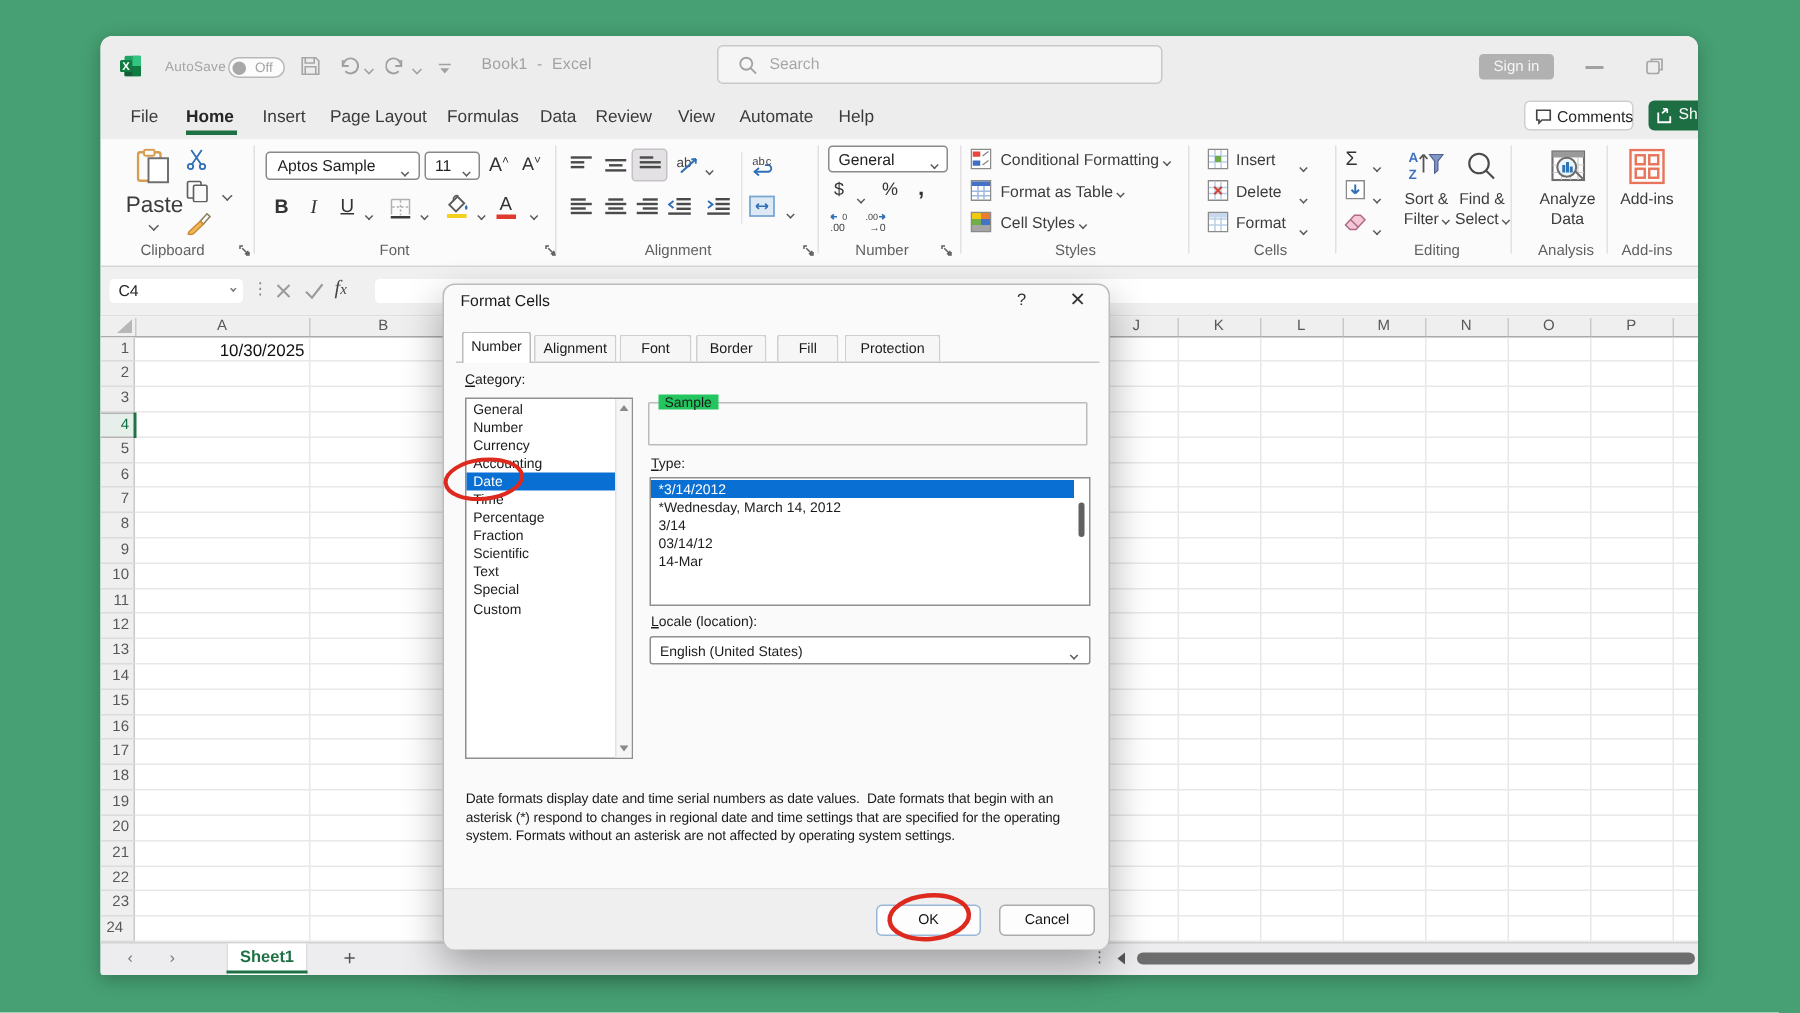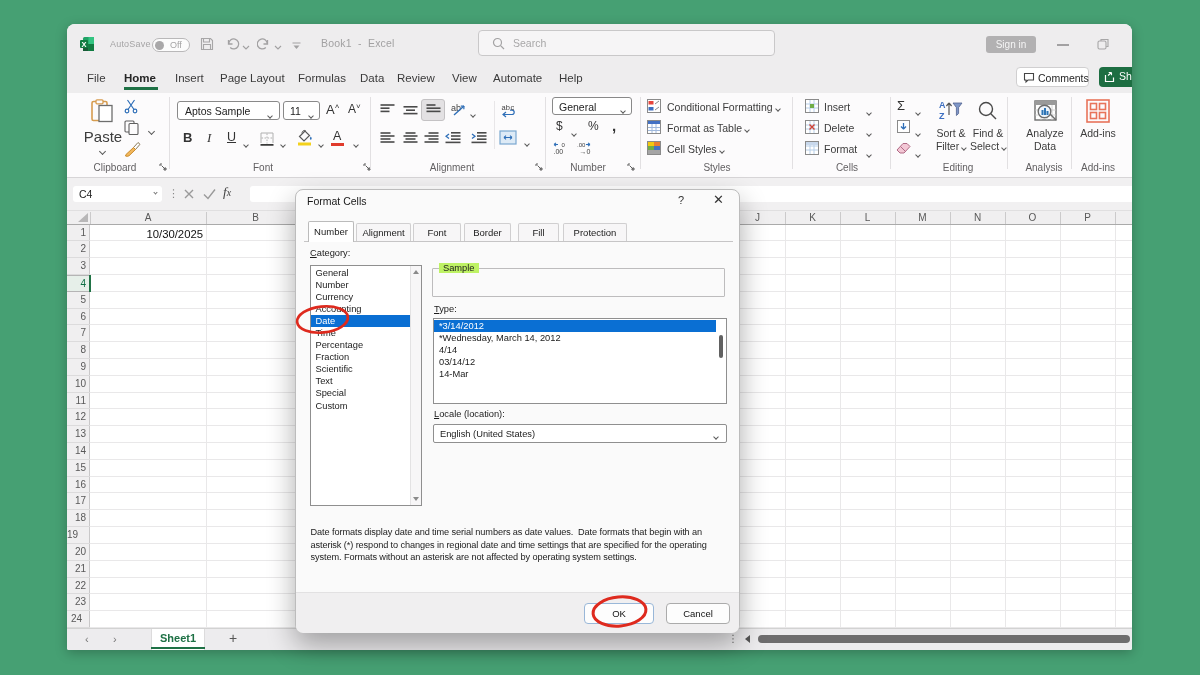--- a/index.html
+++ b/index.html
@@ -465,21 +465,21 @@
 <div class="ab" style="left:23px;top:298.2px;right:0;height:1px;background:#e9e8e9"></div>
 <div class="ab" style="left:23px;top:298.2px;width:0;height:0"></div>
 <div class="hdr" style="left:0;top:284.4px;width:19px;text-align:right">17</div>
 <div class="ab" style="left:0;top:298.2px;width:23px;height:1px;background:#dcdbdc"></div>
 <div class="ab" style="left:23px;top:315.0px;right:0;height:1px;background:#e9e8e9"></div>
 <div class="ab" style="left:23px;top:315.0px;width:0;height:0"></div>
 <div class="hdr" style="left:0;top:301.2px;width:19px;text-align:right">18</div>
 <div class="ab" style="left:0;top:315.0px;width:23px;height:1px;background:#dcdbdc"></div>
 <div class="ab" style="left:23px;top:331.9px;right:0;height:1px;background:#e9e8e9"></div>
 <div class="ab" style="left:23px;top:331.9px;width:0;height:0"></div>
-<div class="hdr" style="left:0;top:318.0px;width:19px;text-align:left">19</div>
+<div class="hdr" style="left:0;top:318.0px;width:19px;text-align:right">19</div>
 <div class="ab" style="left:0;top:331.9px;width:23px;height:1px;background:#dcdbdc"></div>
 <div class="ab" style="left:23px;top:348.7px;right:0;height:1px;background:#e9e8e9"></div>
 <div class="ab" style="left:23px;top:348.7px;width:0;height:0"></div>
 <div class="hdr" style="left:0;top:334.9px;width:19px;text-align:right">20</div>
 <div class="ab" style="left:0;top:348.7px;width:23px;height:1px;background:#dcdbdc"></div>
 <div class="ab" style="left:23px;top:365.5px;right:0;height:1px;background:#e9e8e9"></div>
 <div class="ab" style="left:23px;top:365.5px;width:0;height:0"></div>
 <div class="hdr" style="left:0;top:351.7px;width:19px;text-align:right">21</div>
 <div class="ab" style="left:0;top:365.5px;width:23px;height:1px;background:#dcdbdc"></div>
 <div class="ab" style="left:23px;top:382.3px;right:0;height:1px;background:#e9e8e9"></div>
@@ -548,27 +548,27 @@
 <div class="it">Text</div>
 <div class="it">Special</div>
 <div class="it">Custom</div>
 </div>
 <div class="ab" style="right:0;top:0;width:11px;height:100%;background:#f7f6f7;border-left:1px solid #e3e2e3">
         <div class="ab" style="left:2.5px;top:4px;width:0;height:0;border-left:3px solid transparent;border-right:3px solid transparent;border-bottom:4px solid #8a8a8a"></div>
         <div class="ab" style="left:2.5px;bottom:4px;width:0;height:0;border-left:3px solid transparent;border-right:3px solid transparent;border-top:4px solid #8a8a8a"></div>
       </div>
 </div>
 <div class="ab" style="left:136px;top:78px;width:293px;height:29px;border:1px solid #bdbcbd;border-radius:1px"></div>
-<div class="ab" style="left:143px;top:73px;background:#bef264;padding:0 4px">Sample</div>
+<div class="ab" style="left:143px;top:73px;background:#22c55e;padding:0 4px">Sample</div>
 <div class="ab" style="left:138px;top:114px"><u>T</u>ype:</div>
 <div class="lb" style="left:137px;top:128px;width:293.5px;height:85.5px">
 <div class="ab" style="left:0;top:0.5px;width:282px">
 <div class="it" style="background:#0a6fd3;color:#fff">*3/14/2012</div>
 <div class="it">*Wednesday, March 14, 2012</div>
-<div class="it">4/14</div>
+<div class="it">3/14</div>
 <div class="it">03/14/12</div>
 <div class="it">14-Mar</div>
 </div>
 <div class="ab" style="right:3px;top:16px;width:4px;height:23px;background:#616161;border-radius:2px"></div>
 </div>
 <div class="ab" style="left:138px;top:219px"><u>L</u>ocale (location):</div>
 <div class="ab" style="left:137px;top:234px;width:293.5px;height:19px;background:#fff;border:1px solid #8f8f8f;border-radius:2px">
       <div class="ab" style="left:6px;top:3.5px">English (United States)</div>
       <div class="ab" style="right:8px;top:6px"><span class="cvs"></span></div>
     </div>

